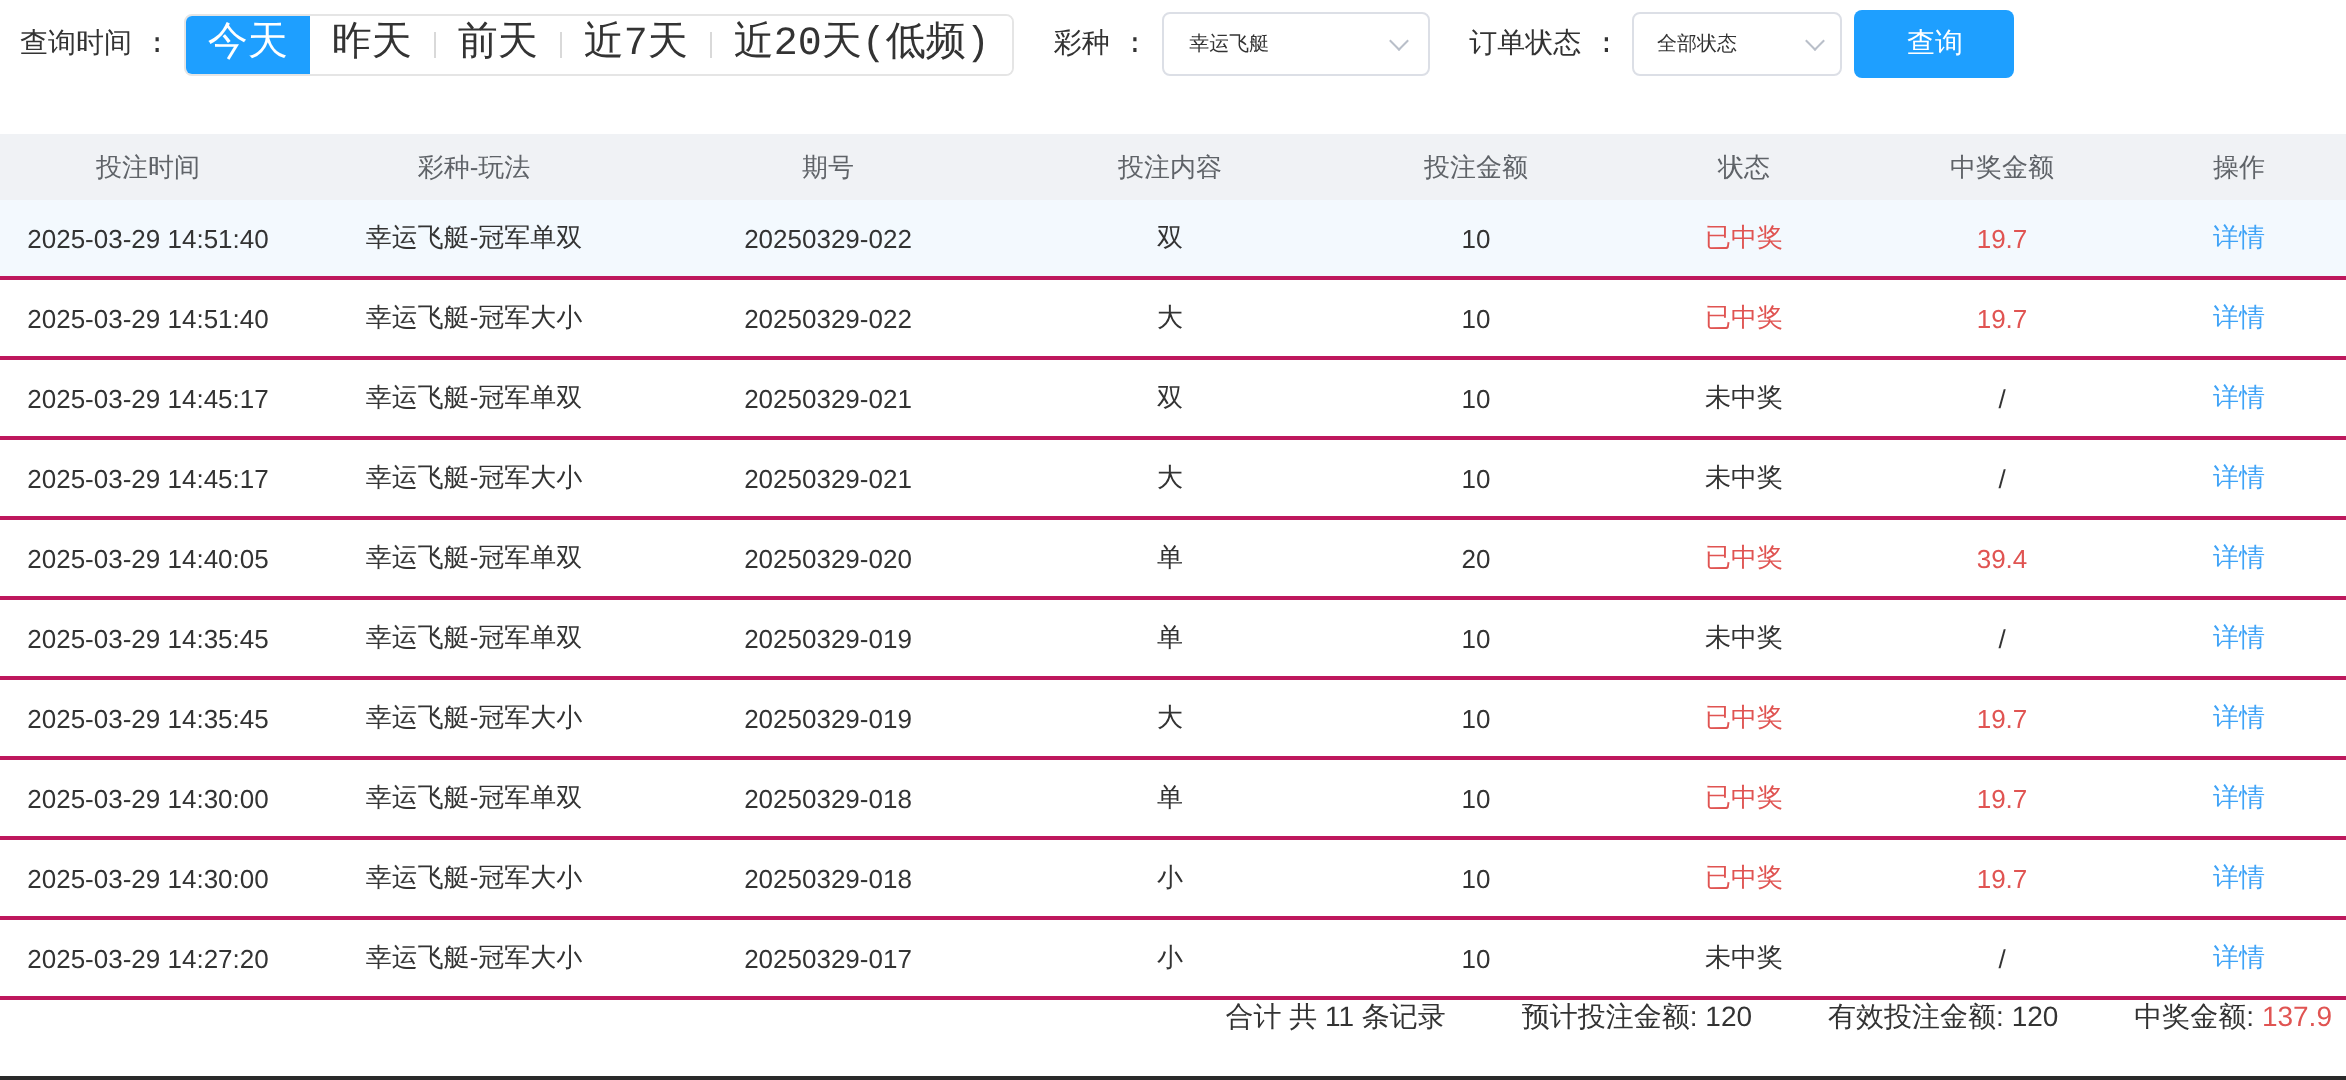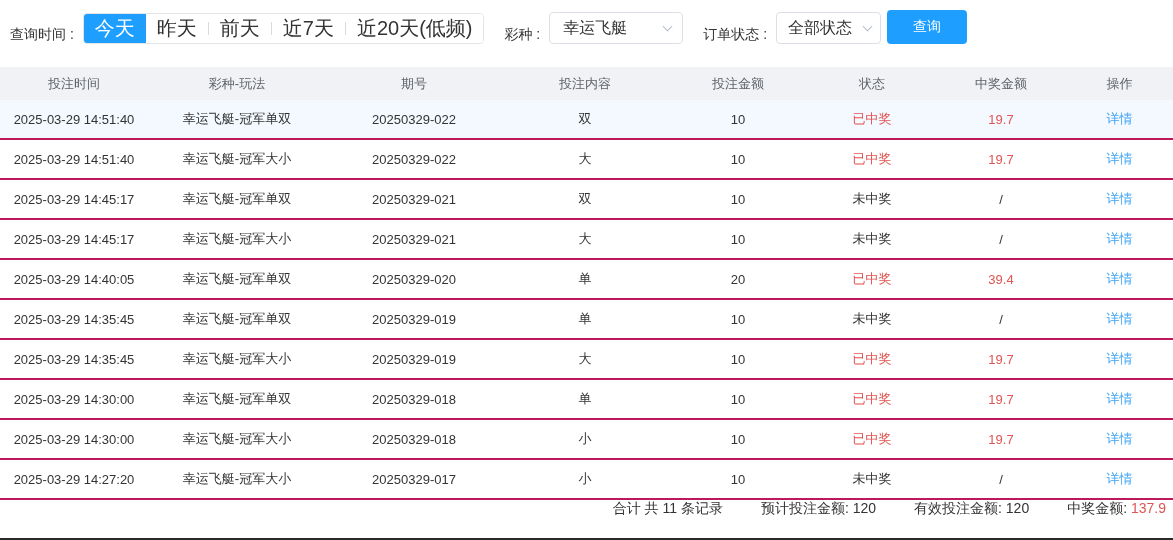--- a/index.html
+++ b/index.html
@@ -1,33 +1,33 @@
 <!DOCTYPE html>
 <html style="--accent: #1e9fff; --red: #e05452; --link: #3fa3f7;"><head>
 <meta charset="utf-8">
 <style>
   * { box-sizing: border-box; margin: 0; padding: 0; }
   html,body { width: 1173px; height: 540px; background: #fff; overflow: hidden; }
   body { font-family: "Liberation Sans", "DejaVu Sans", sans-serif; position: relative; color:#333; }
 
   
-  .filterbar { display:flex; align-items:flex-end; height:44px; padding-left:10px; }
+  .filterbar { display:flex; align-items:center; height:44px; padding-left:10px;font-family:Liberation Mono, monospace; }
   .flabel { font-size:14px; color:#333; margin-right:9px; white-space:nowrap; }
   .flabel + .flabel, .gap-l { margin-left:20px; }
 
   .btn-group { display:flex; align-items:center; height:31px; border:1px solid #e5e5e5;
                border-radius:4px; background:#fff; overflow:hidden; }
   .tbtn { font-size:20px; color:#333; padding:0 11px; height:31px; line-height:29px;
           background:#fff; border:none; cursor:pointer; white-space:nowrap;
           font-family:inherit; }
   .tbtn.active { background:var(--accent); color:#fff; }
   .tdiv { width:1px; height:13px; background:#d9d9d9; flex:0 0 1px; }
 
   .select { display:flex; align-items:center; justify-content:space-between; width:134px; height:32px;
-            border:1px solid #dcdfe6; border-radius:4px; padding:0 11px 0 13px; font-size:16px;
+            border:1px solid #dcdfe6; border-radius:4px; padding:0 11px 0 13px; font-size:10px;
             color:#333; background:#fff; cursor:pointer; }
   .select-sm { width:105px; padding:0 9px 0 11px; }
   .chev { width:7px; height:7px; border-right:1px solid #b9bfc9; border-bottom:1px solid #b9bfc9;
           transform:rotate(45deg); margin-top:-4px; flex:0 0 auto; }
 
   .query-btn { margin-left:6px; width:80px; height:34px; background:var(--accent); color:#fff;
                border:none; border-radius:4px; font-size:14px; cursor:pointer; font-family:inherit; }
 
   
   .table { margin-top:23px; }

